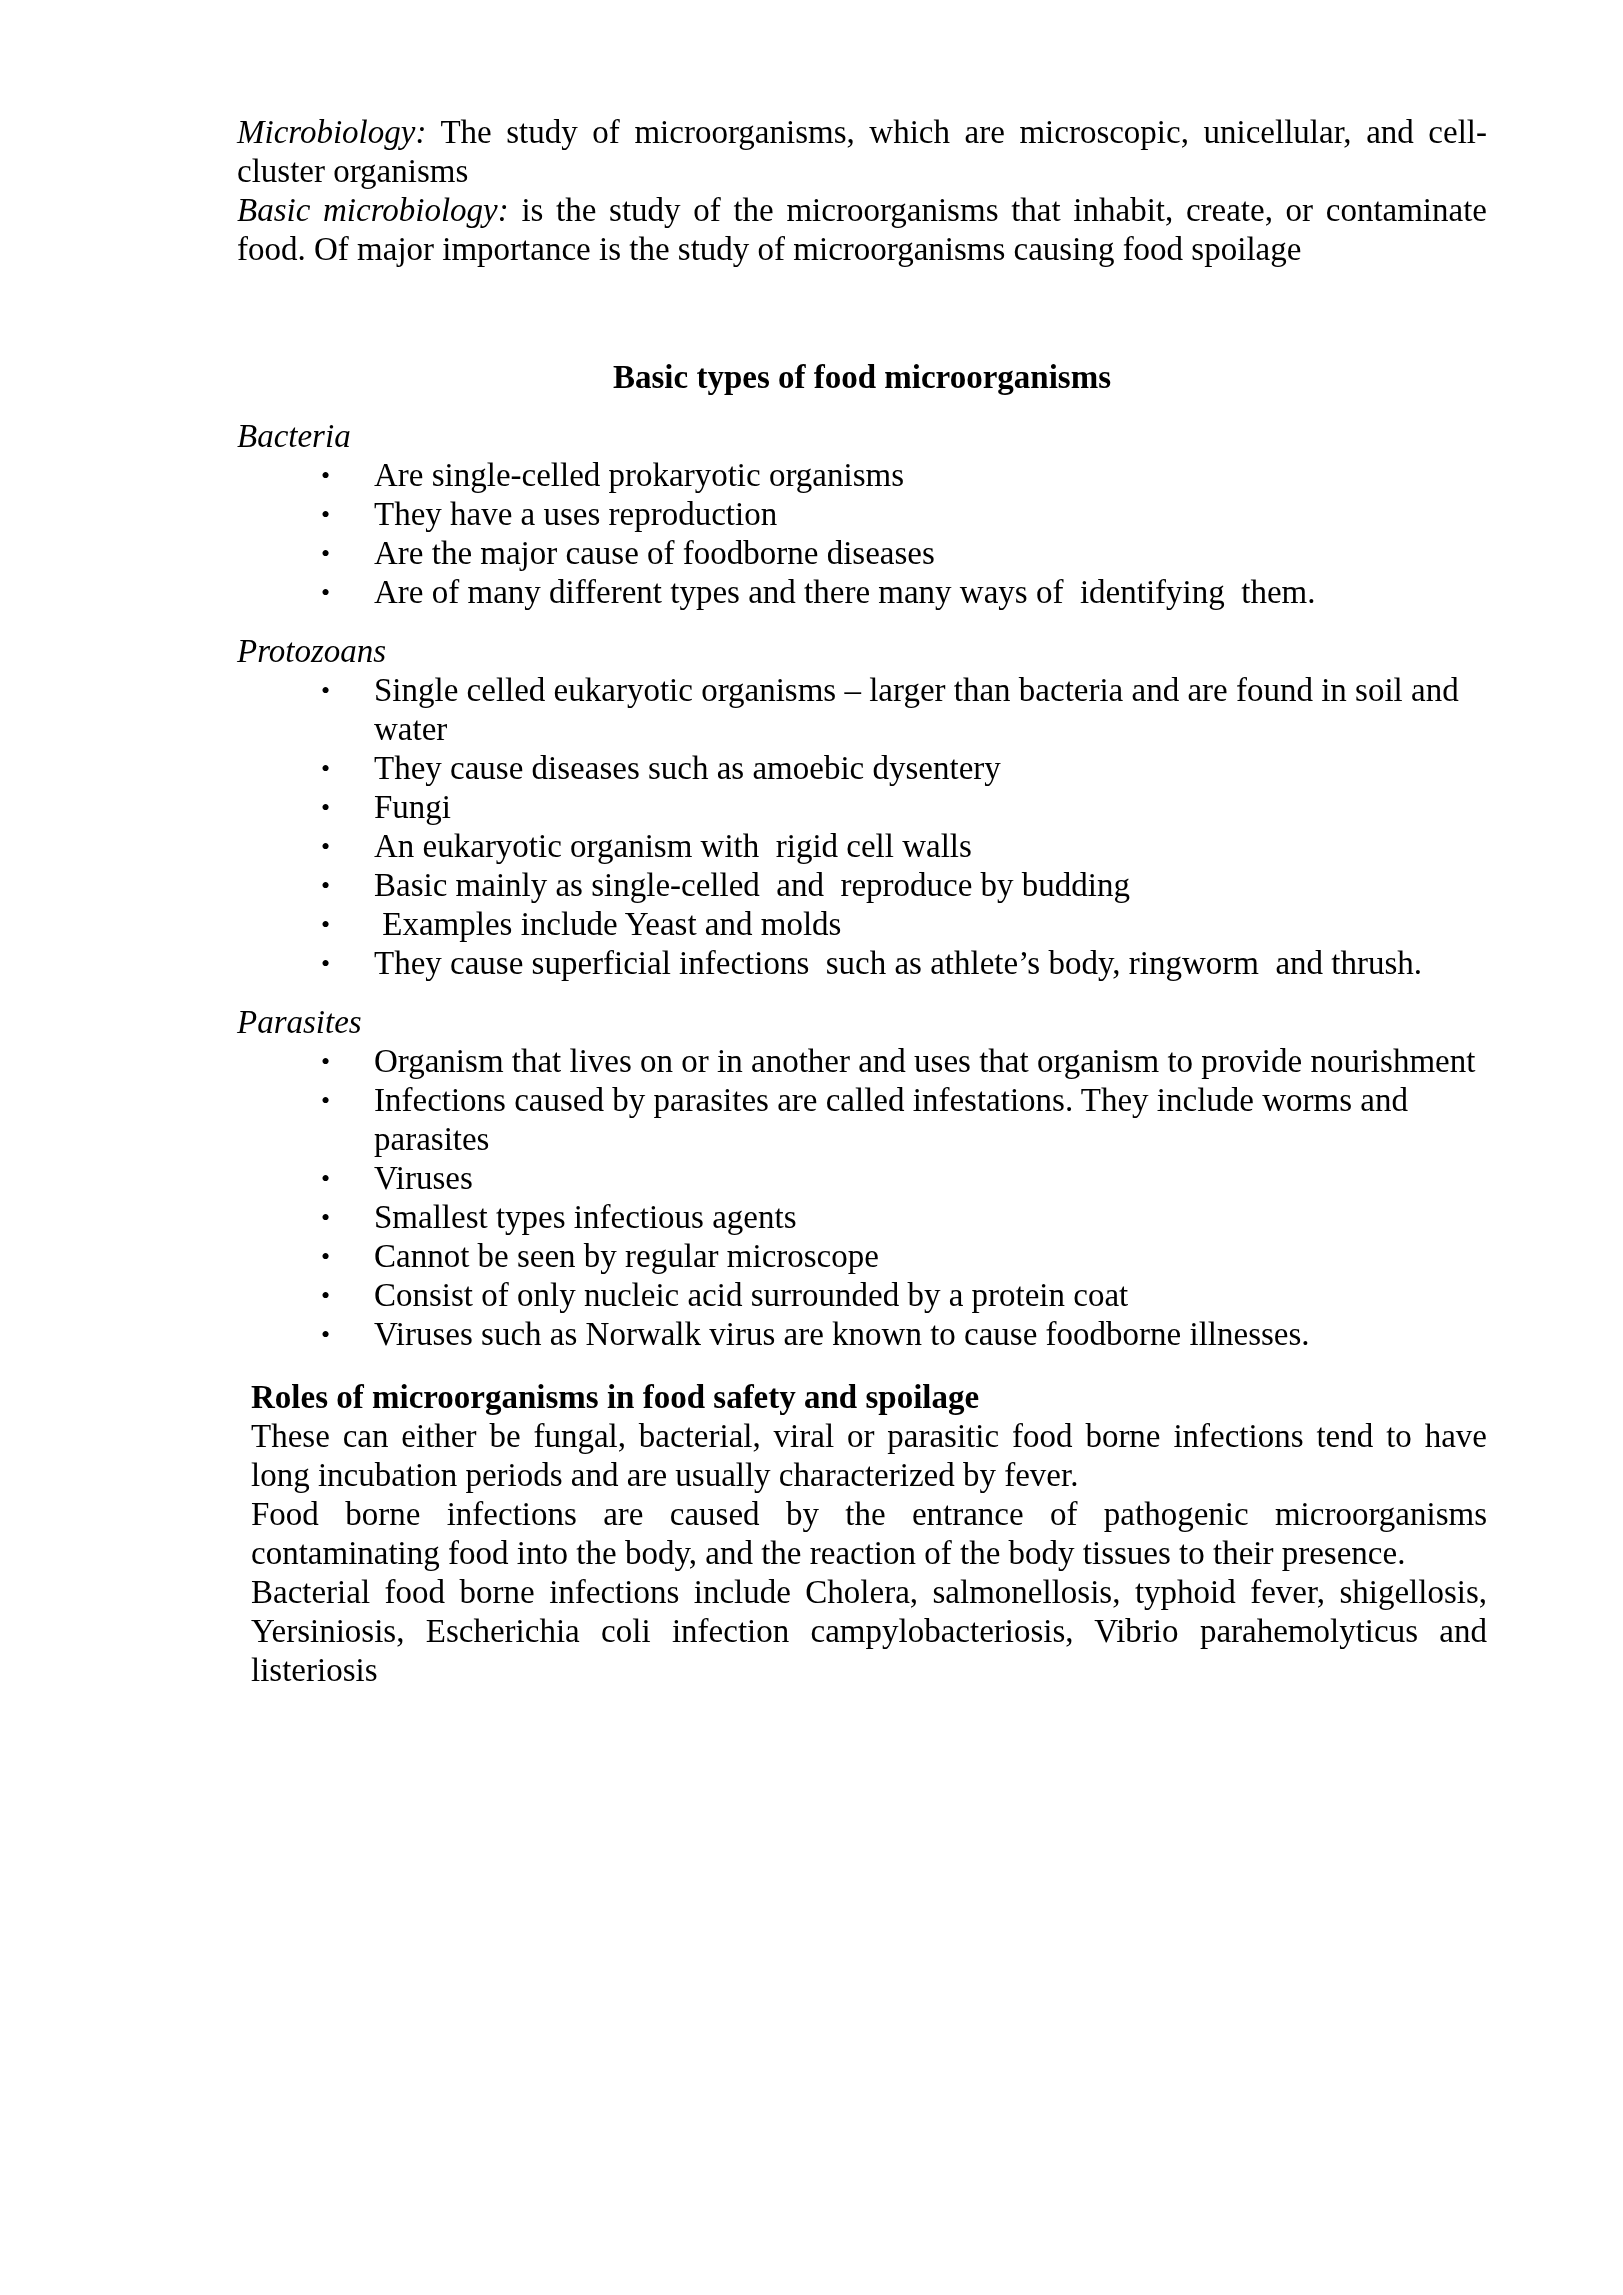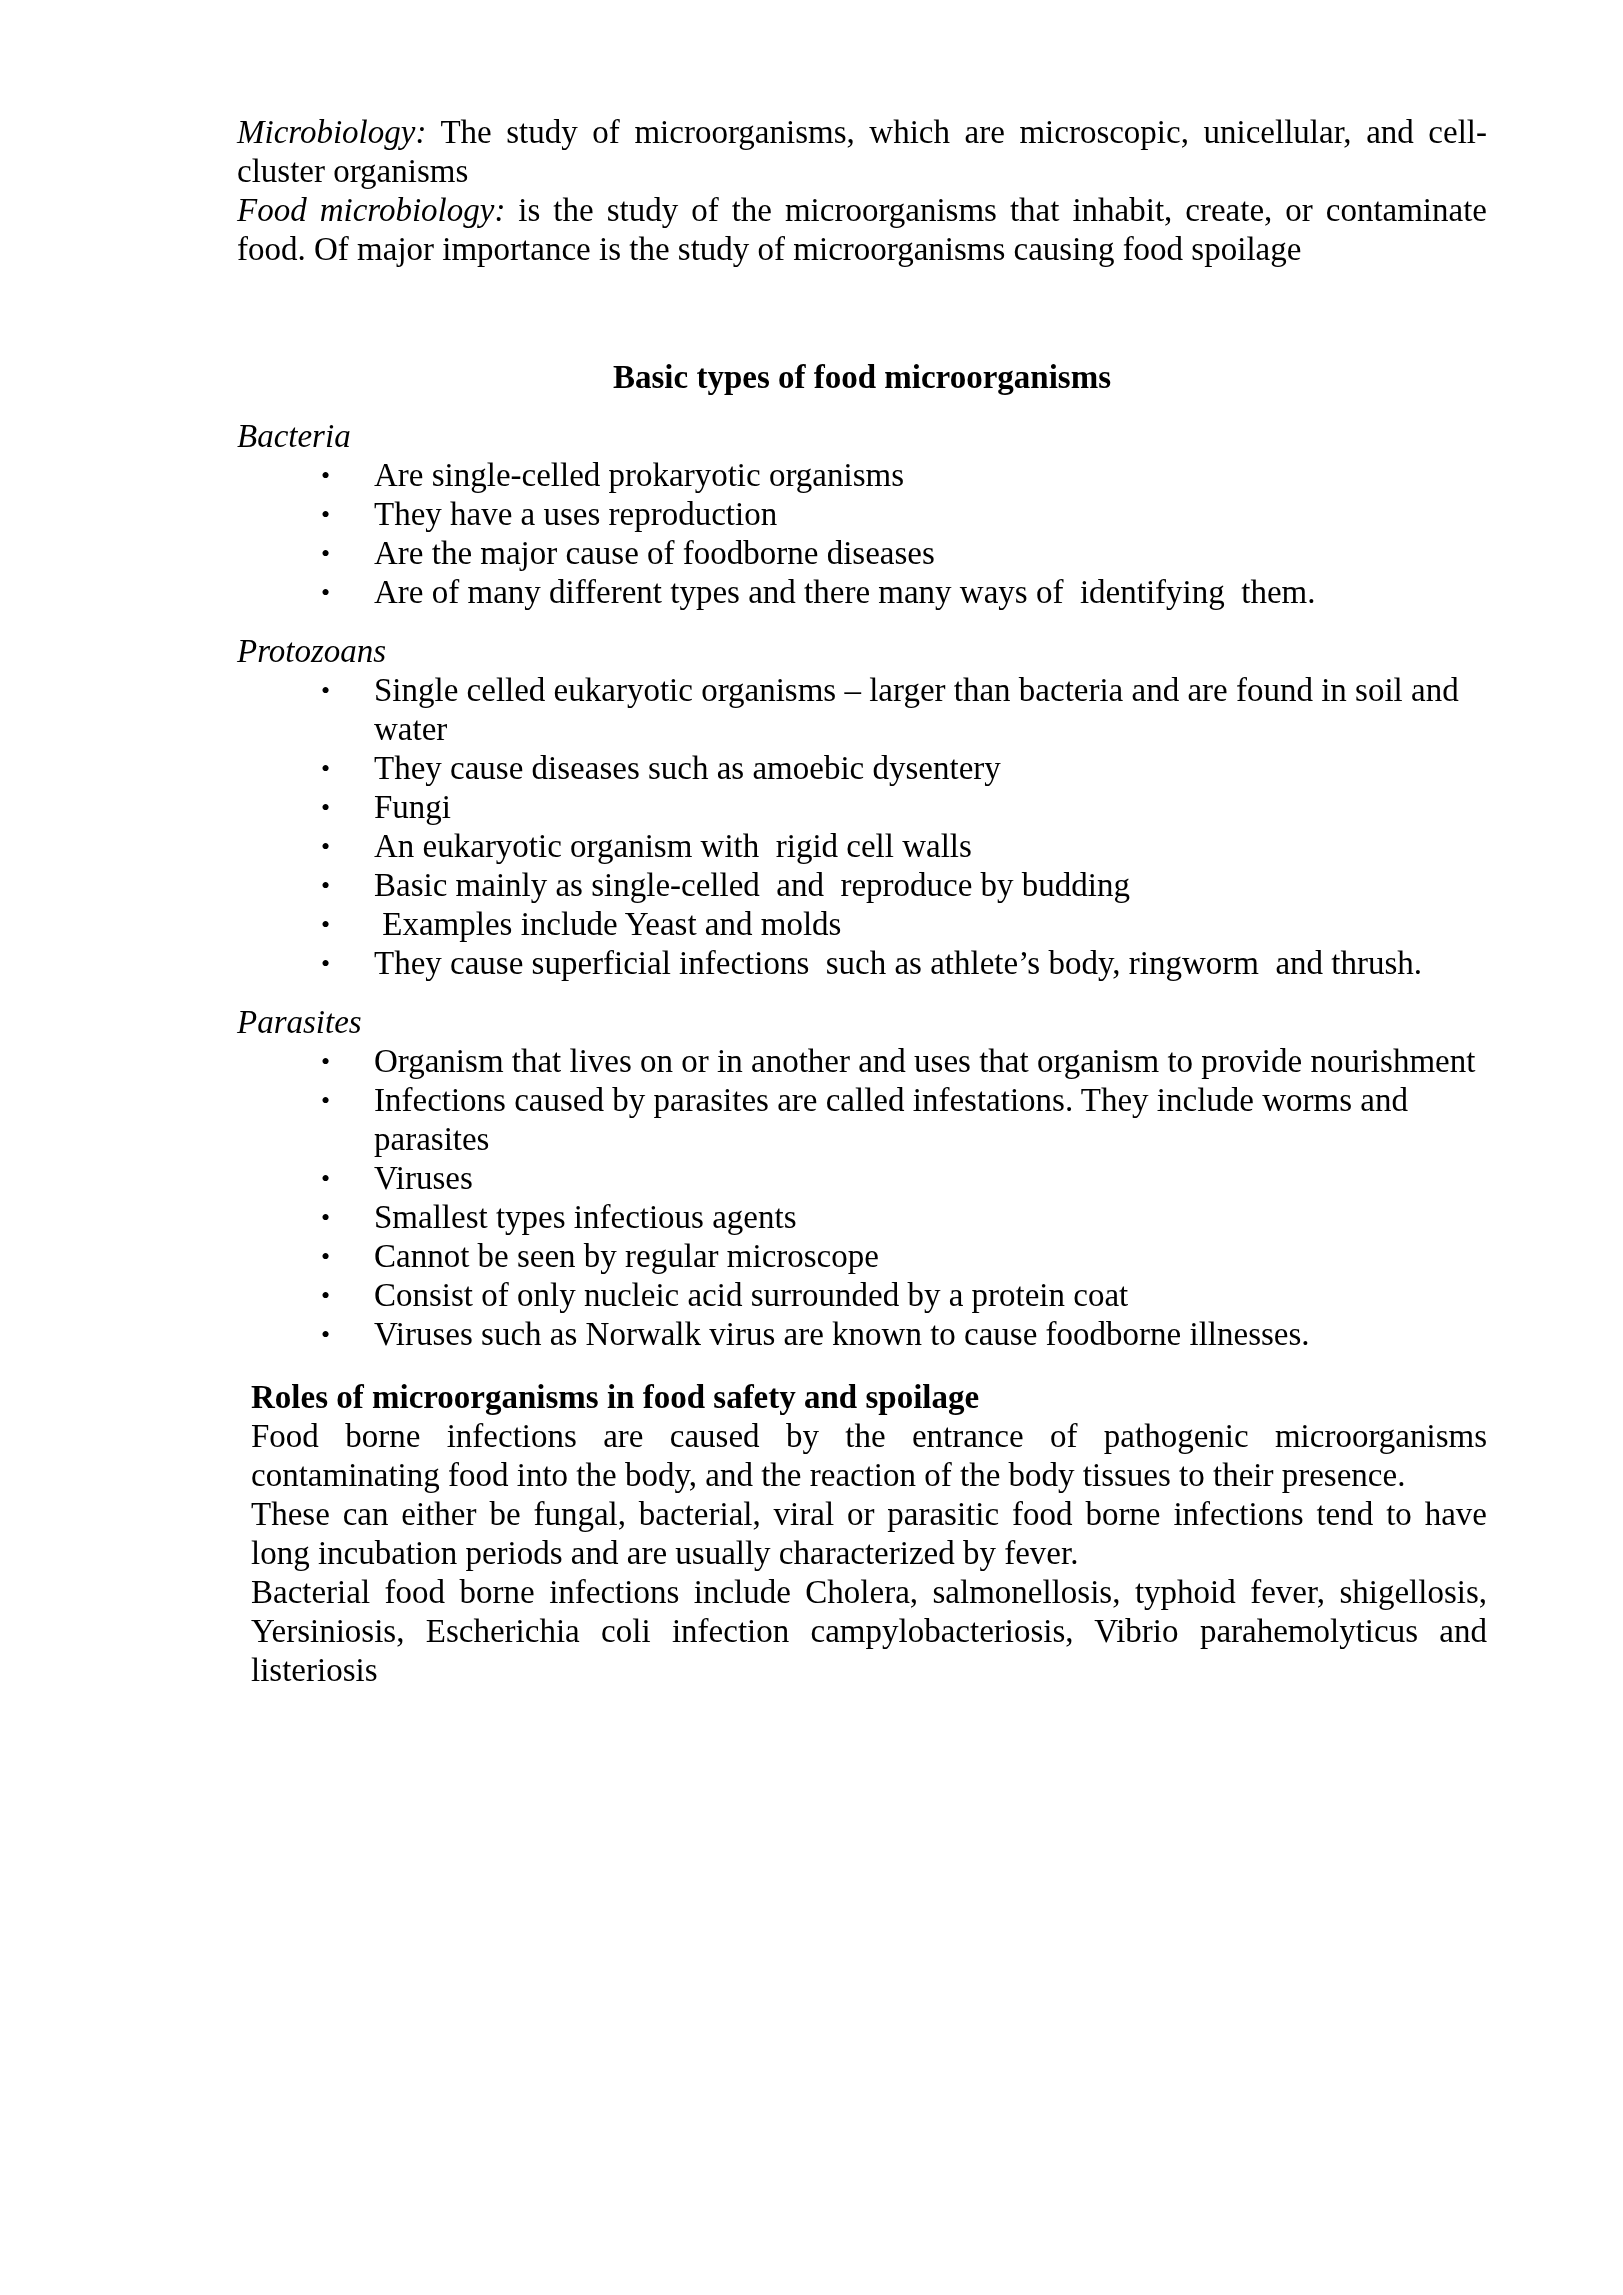--- a/index.html
+++ b/index.html
@@ -40,21 +40,21 @@
   .section-roles { margin-top: 23.6px; }
   .section-roles p { text-align: justify; margin-left: 14px; }
 </style>
 </head>
 <body>
 
 <div class="doc">
 
   <div class="intro">
     <p><span class="term">Microbiology:</span><span> The study of microorganisms, which are microscopic, unicellular, and cell-cluster organisms</span></p>
-    <p><span class="term">Food microbiology:</span><span> is the study of the microorganisms that inhabit, create, or contaminate food. Of major importance is the study of microorganisms causing food spoilage</span></p>
+    <p><span class="term">Basic microbiology:</span><span> is the study of the microorganisms that inhabit, create, or contaminate food. Of major importance is the study of microorganisms causing food spoilage</span></p>
   </div>
 
   <div class="section-basic">
     <p class="heading">Basic types of food microorganisms</p>
 
     <p class="subheading">Bacteria</p>
     <ul class="bullets">
       <li><span class="bullet">•</span><span>Are single-celled prokaryotic organisms</span></li>
       <li><span class="bullet">•</span><span>They have a uses reproduction</span></li>
       <li><span class="bullet">•</span><span>Are the major cause of foodborne diseases</span></li>
@@ -79,19 +79,19 @@
       <li><span class="bullet">•</span><span>Viruses</span></li>
       <li><span class="bullet">•</span><span>Smallest types infectious agents</span></li>
       <li><span class="bullet">•</span><span>Cannot be seen by regular microscope</span></li>
       <li><span class="bullet">•</span><span>Consist of only nucleic acid surrounded by a protein coat</span></li>
       <li><span class="bullet">•</span><span>Viruses such as Norwalk virus are known to cause foodborne illnesses.</span></li>
     </ul>
   </div>
 
   <div class="section-roles">
     <p class="heading">Roles of microorganisms in food safety and spoilage</p>
+    <p>These can either be fungal, bacterial, viral or parasitic food borne infections tend to have long incubation periods and are usually characterized by fever.</p>
     <p>Food borne infections are caused by the entrance of pathogenic microorganisms contaminating food into the body, and the reaction of the body tissues to their presence.</p>
-    <p>These can either be fungal, bacterial, viral or parasitic food borne infections tend to have long incubation periods and are usually characterized by fever.</p>
     <p>Bacterial food borne infections include Cholera, salmonellosis, typhoid fever, shigellosis, Yersiniosis, Escherichia coli infection campylobacteriosis, Vibrio parahemolyticus and listeriosis</p>
   </div>
 
 </div>
 
 
 </body></html>

